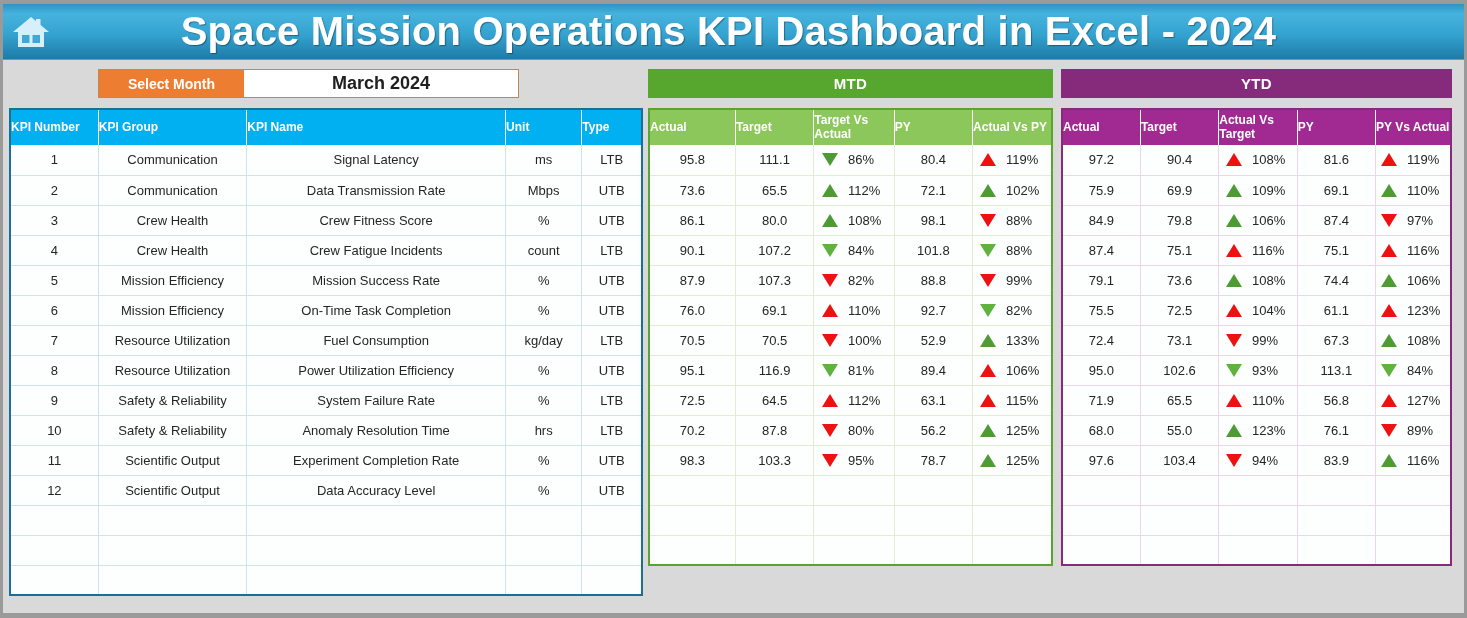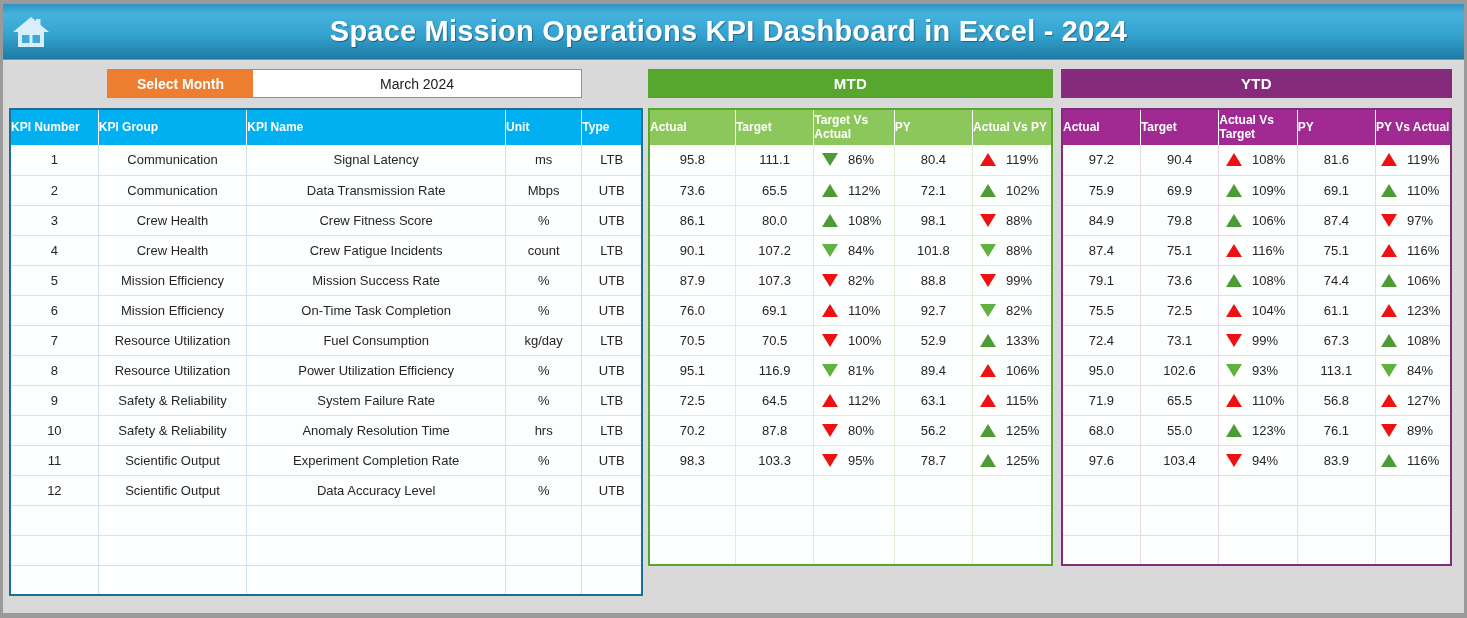--- a/index.html
+++ b/index.html
@@ -36,53 +36,53 @@
     width: 52px; height: 52px;
     margin-left: 2px;
     display: flex; align-items: center; justify-content: center;
     cursor: pointer;
   }
   .home-btn svg { display: block; }
   .banner-title {
     flex: 1;
     text-align: center;
     color: #ffffff;
-    font-size: 29px;
+    font-size: 40px;
     font-weight: bold;
     letter-spacing: .2px;
     text-shadow: 1px 1px 1px rgba(0,0,0,.35);
     padding-right: 64px;
     white-space: nowrap;
   }
 
   
   .ctrl-row { position: absolute; left: 0; top: 60px; width: 1461px; height: 38px; }
 
   .month-picker {
     position: absolute;
-    left: 104px; top: 5px;
-    width: 475px; height: 29px;
+    left: 95px; top: 5px;
+    width: 421px; height: 29px;
     display: flex;
     border: 1px solid #b98a5e;
   }
   .month-label {
     width: 145px;
     background: #ed7d31;
     color: #ffffff;
     font-size: 14px;
     font-weight: bold;
     display: flex; align-items: center; justify-content: center;
     cursor: pointer;
   }
   .month-value {
     flex: 1;
     background: #ffffff;
     color: #202020;
-    font-size: 14px;
-    font-weight: normal;
+    font-size: 18px;
+    font-weight: bold;
     display: flex; align-items: center; justify-content: center;
     cursor: pointer;
   }
 
   .band {
     position: absolute;
     top: 5px;
     height: 29px;
     color: #ffffff;
     font-size: 15px;

